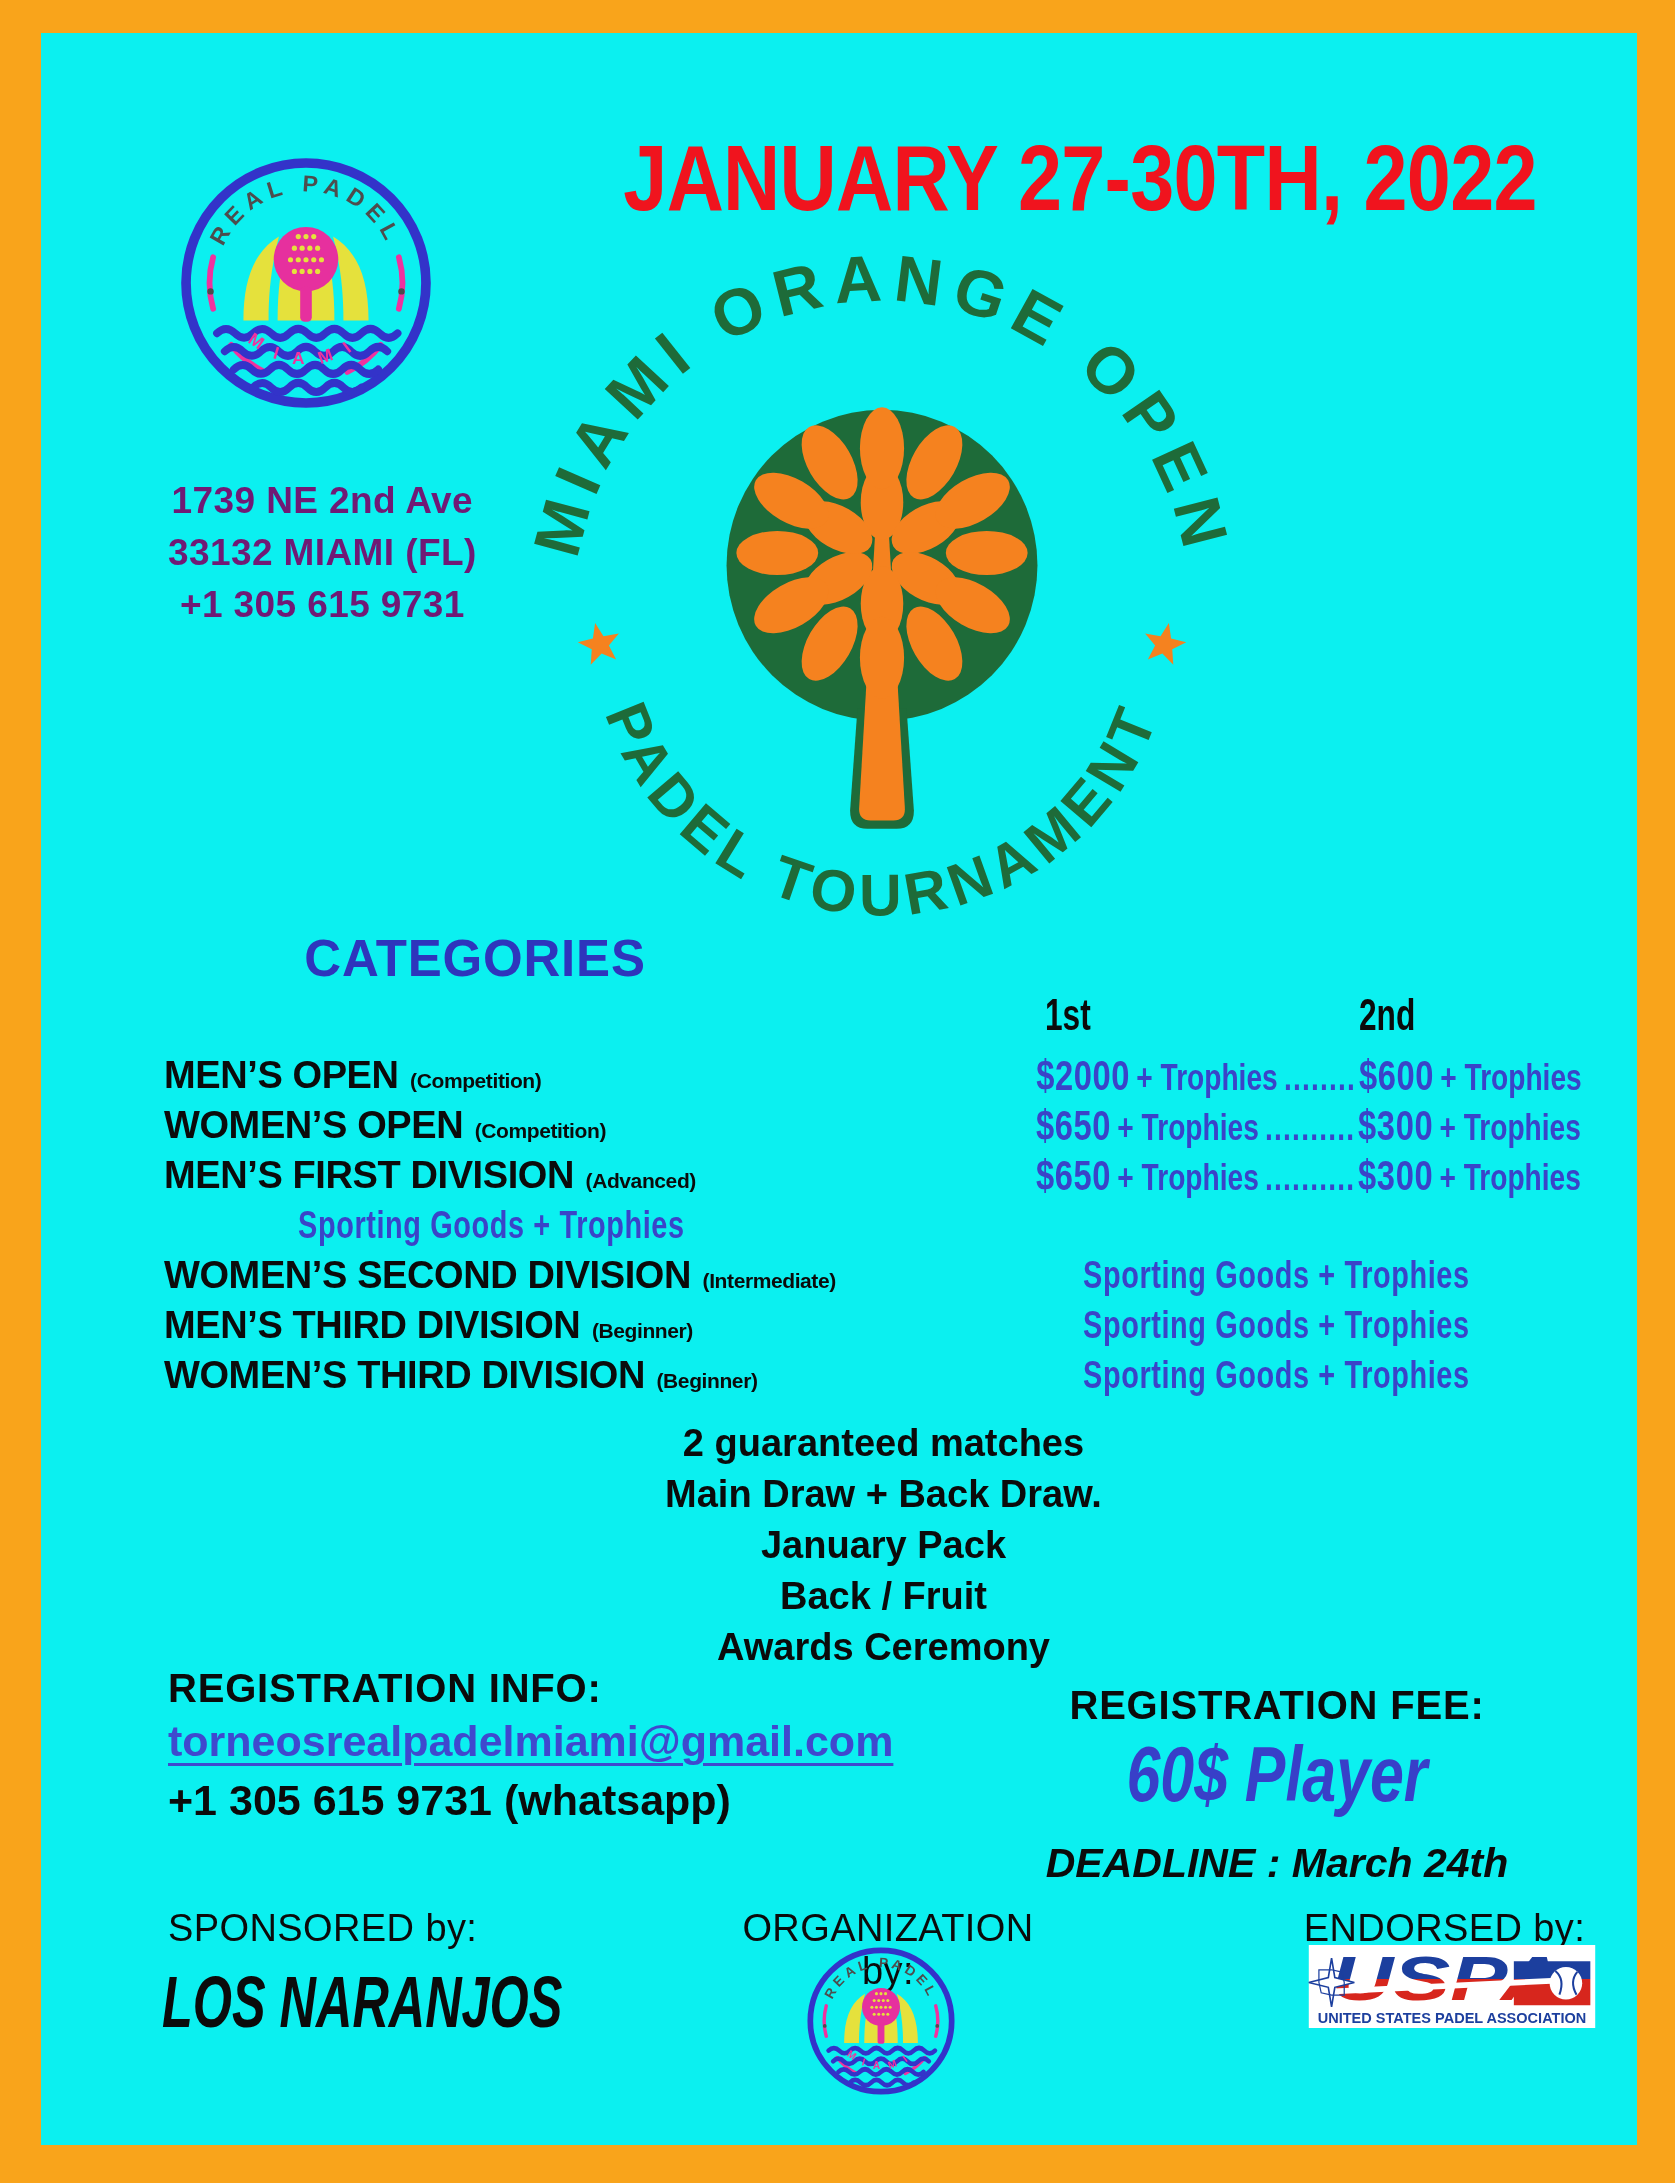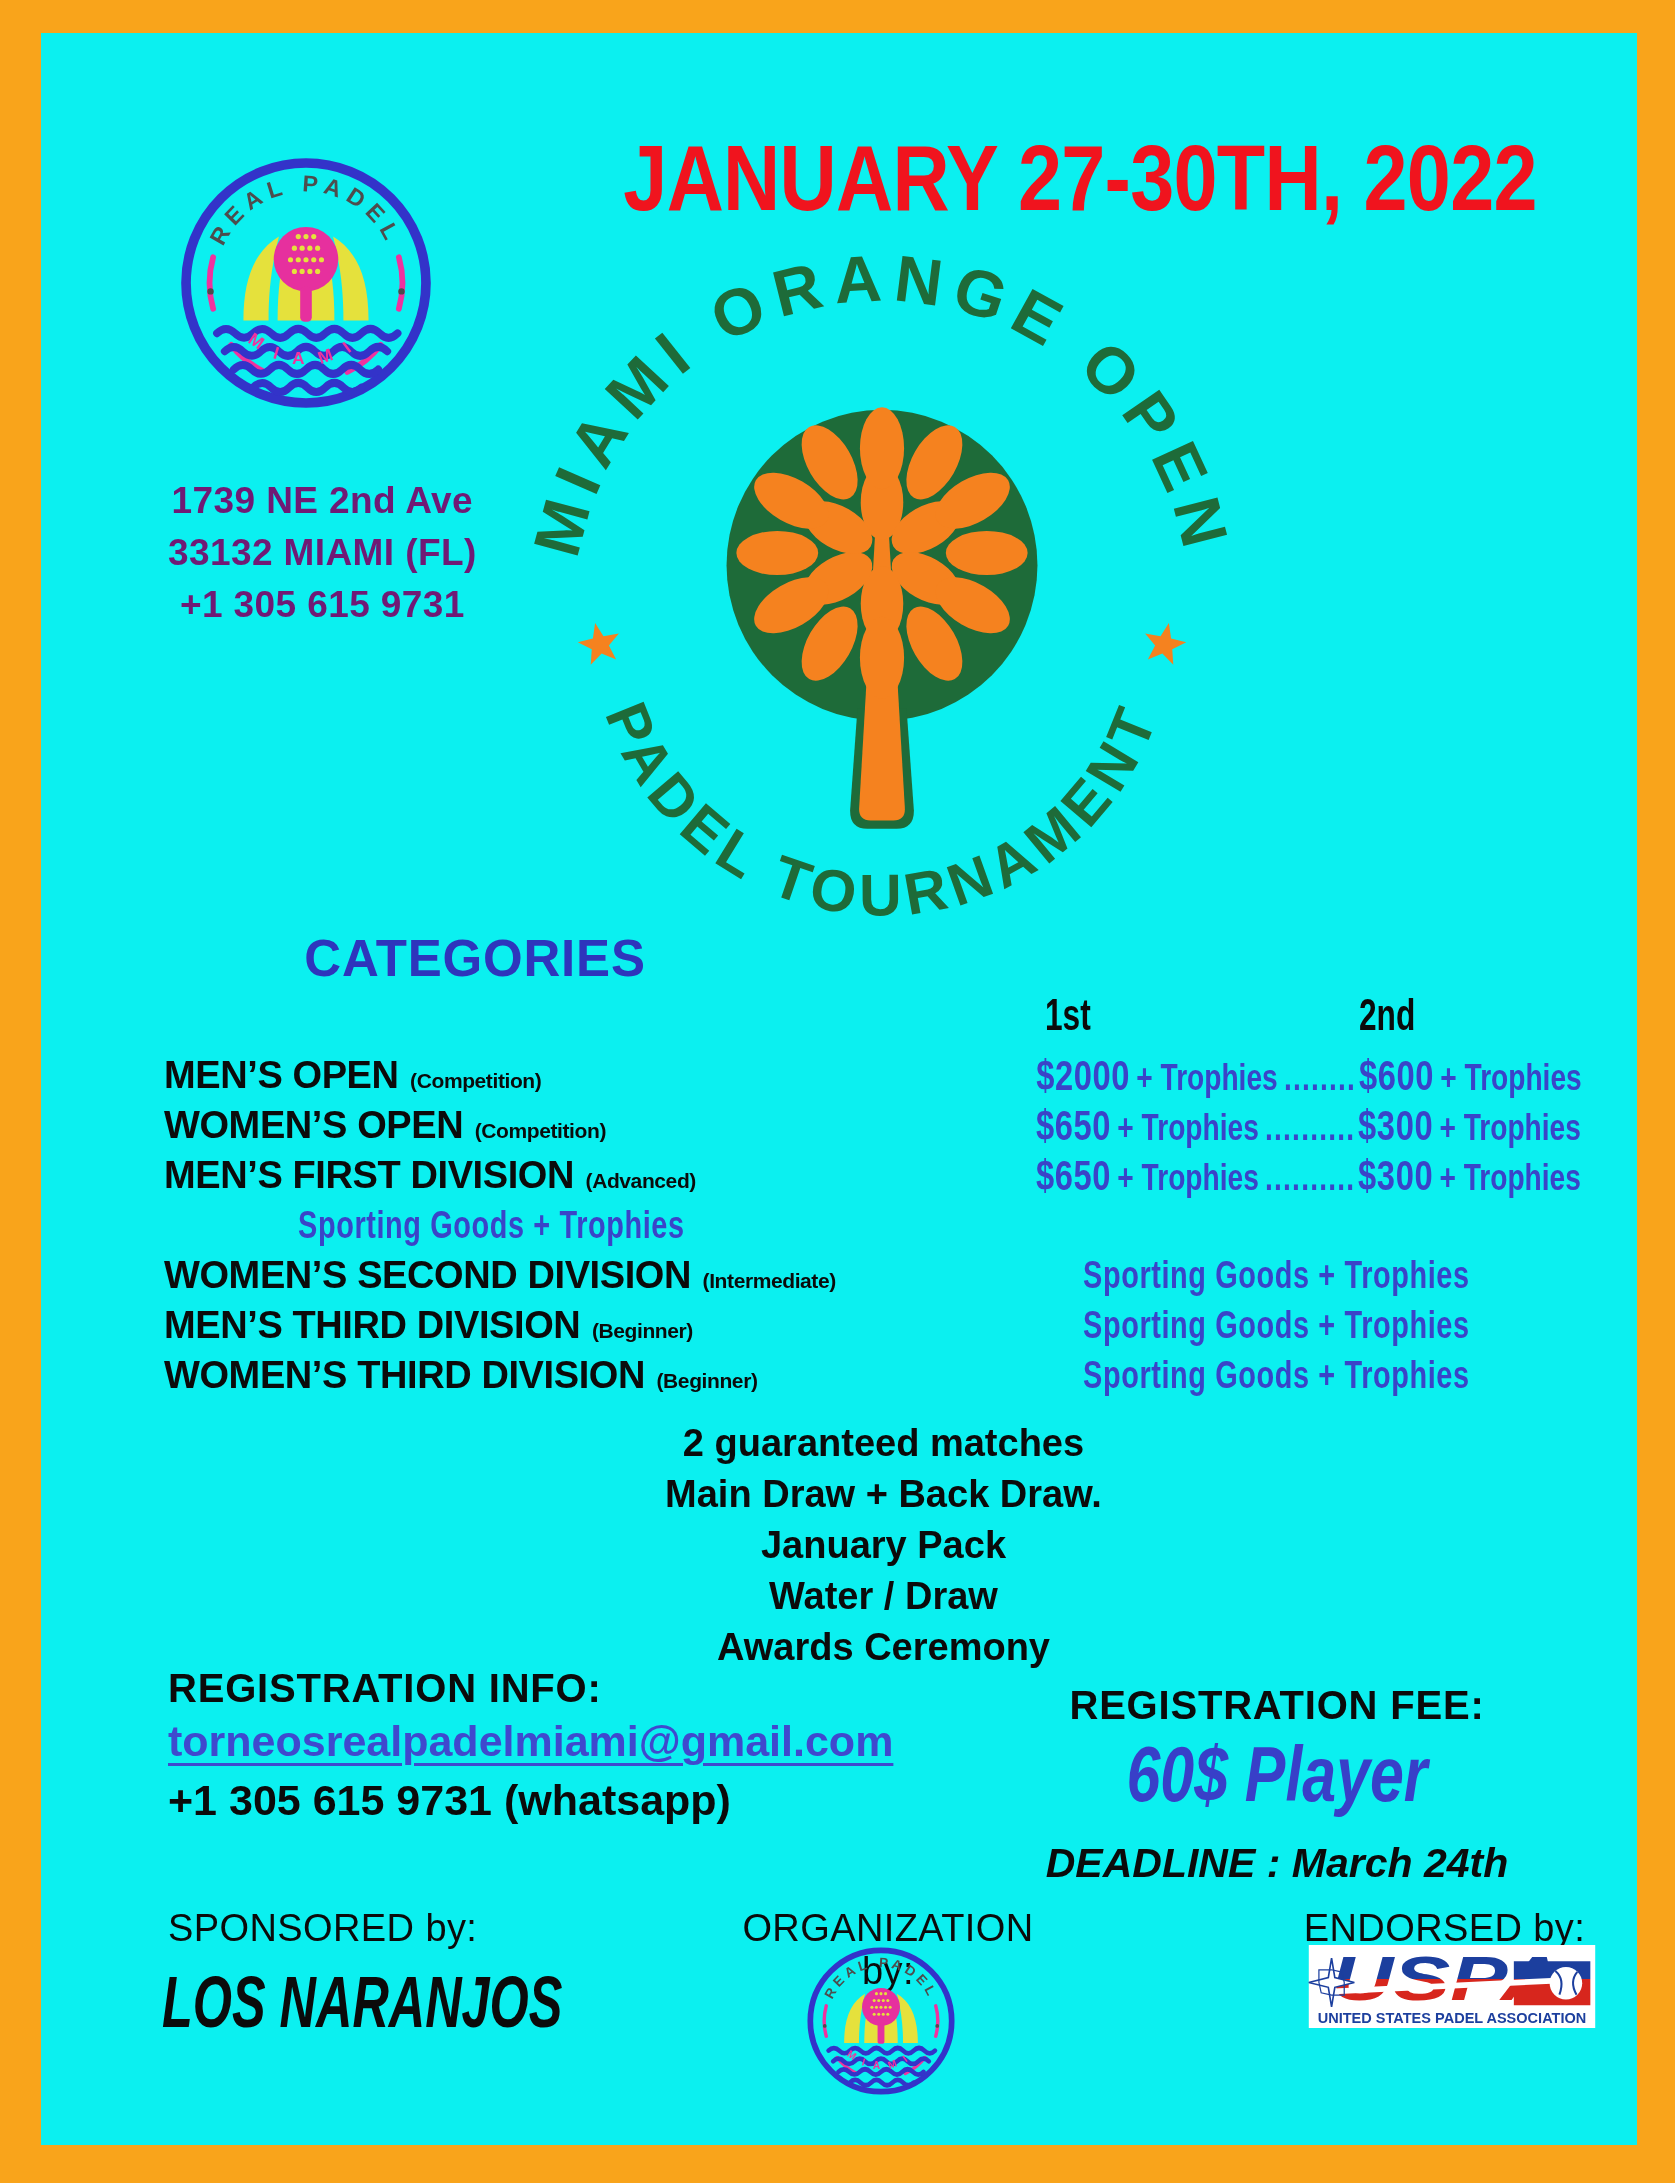--- a/index.html
+++ b/index.html
@@ -216,21 +216,21 @@
       <div class="row">
         <div class="cat"><span>WOMEN’S THIRD DIVISION</span><span class="lvl">(Beginner)</span></div>
         <div class="prize"><span class="cond goods">Sporting Goods + Trophies</span></div>
       </div>
     </div>
 
     <div class="abs perks">
       <div>2 guaranteed matches</div>
       <div>Main Draw + Back Draw.</div>
       <div>January Pack</div>
-      <div>Water / Draw</div>
+      <div>Back / Fruit</div>
       <div>Awards Ceremony</div>
     </div>
 
     <div class="abs reg-head">REGISTRATION  INFO:</div>
     <a class="abs reg-email" href="#">torneosrealpadelmiami@gmail.com</a>
     <div class="abs reg-phone">+1 305 615 9731 (whatsapp)</div>
 
     <div class="abs fee-head">REGISTRATION FEE:</div>
     <div class="abs fee-val"><span>60$ Player</span></div>
     <div class="abs deadline">DEADLINE : March 24th</div>

